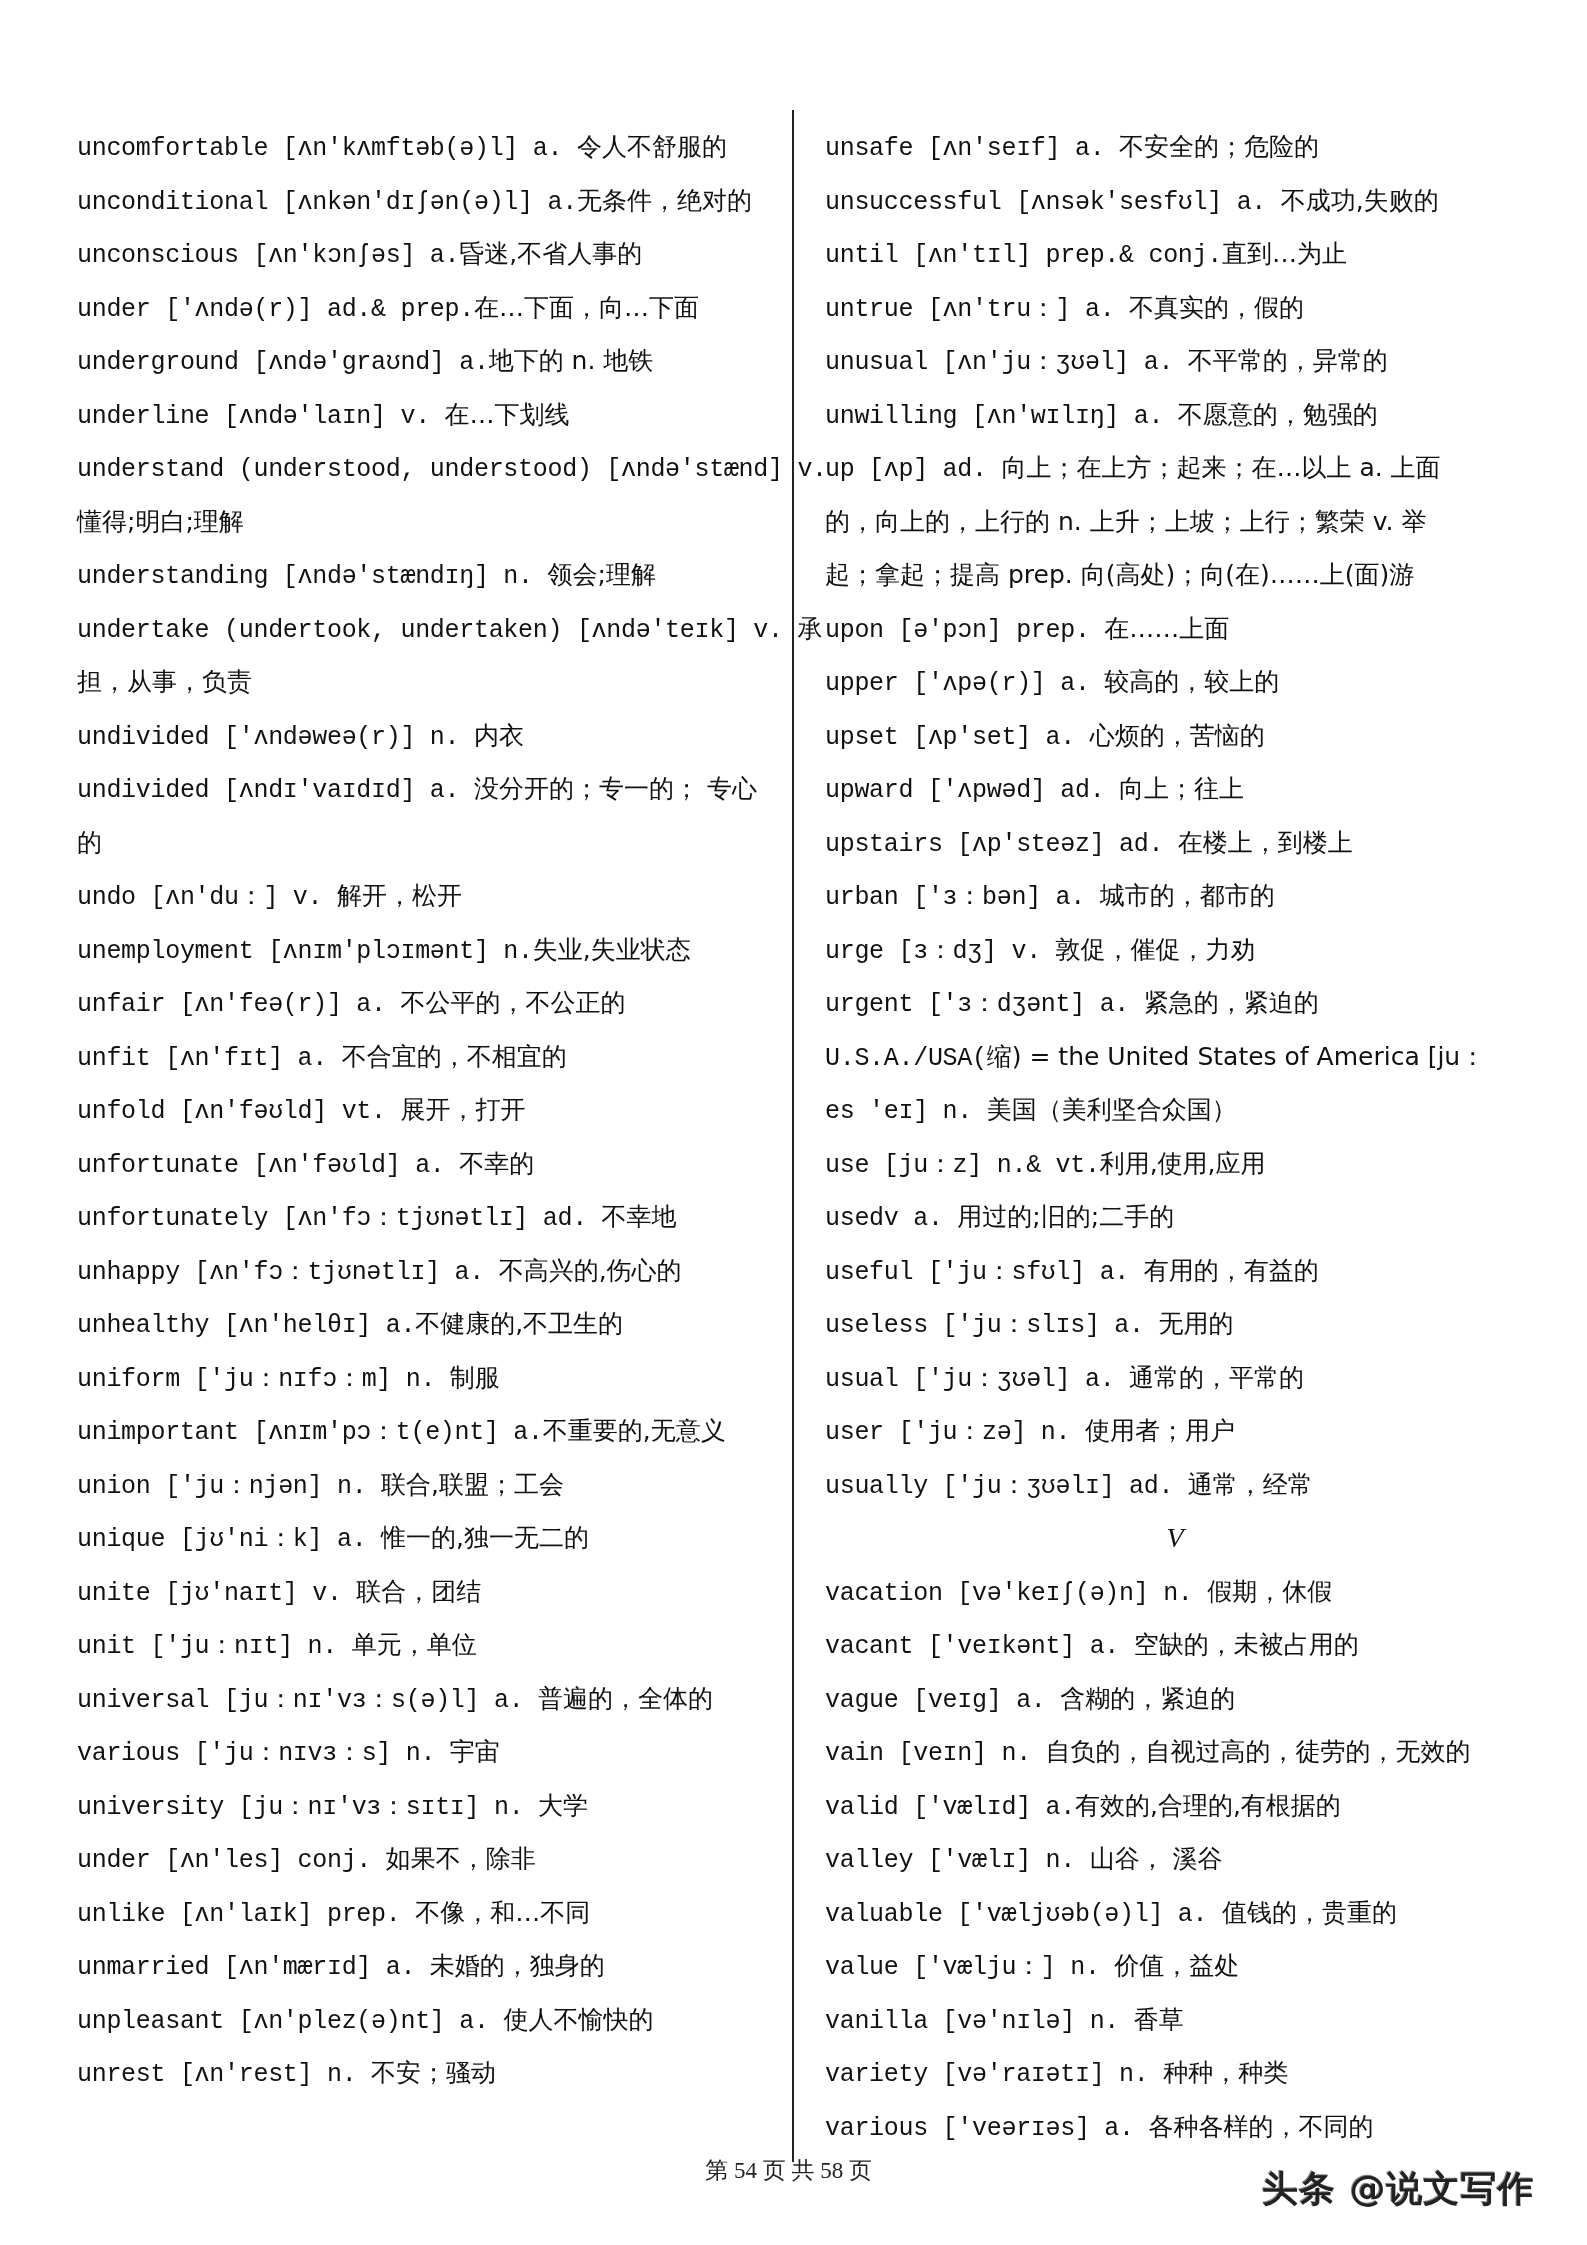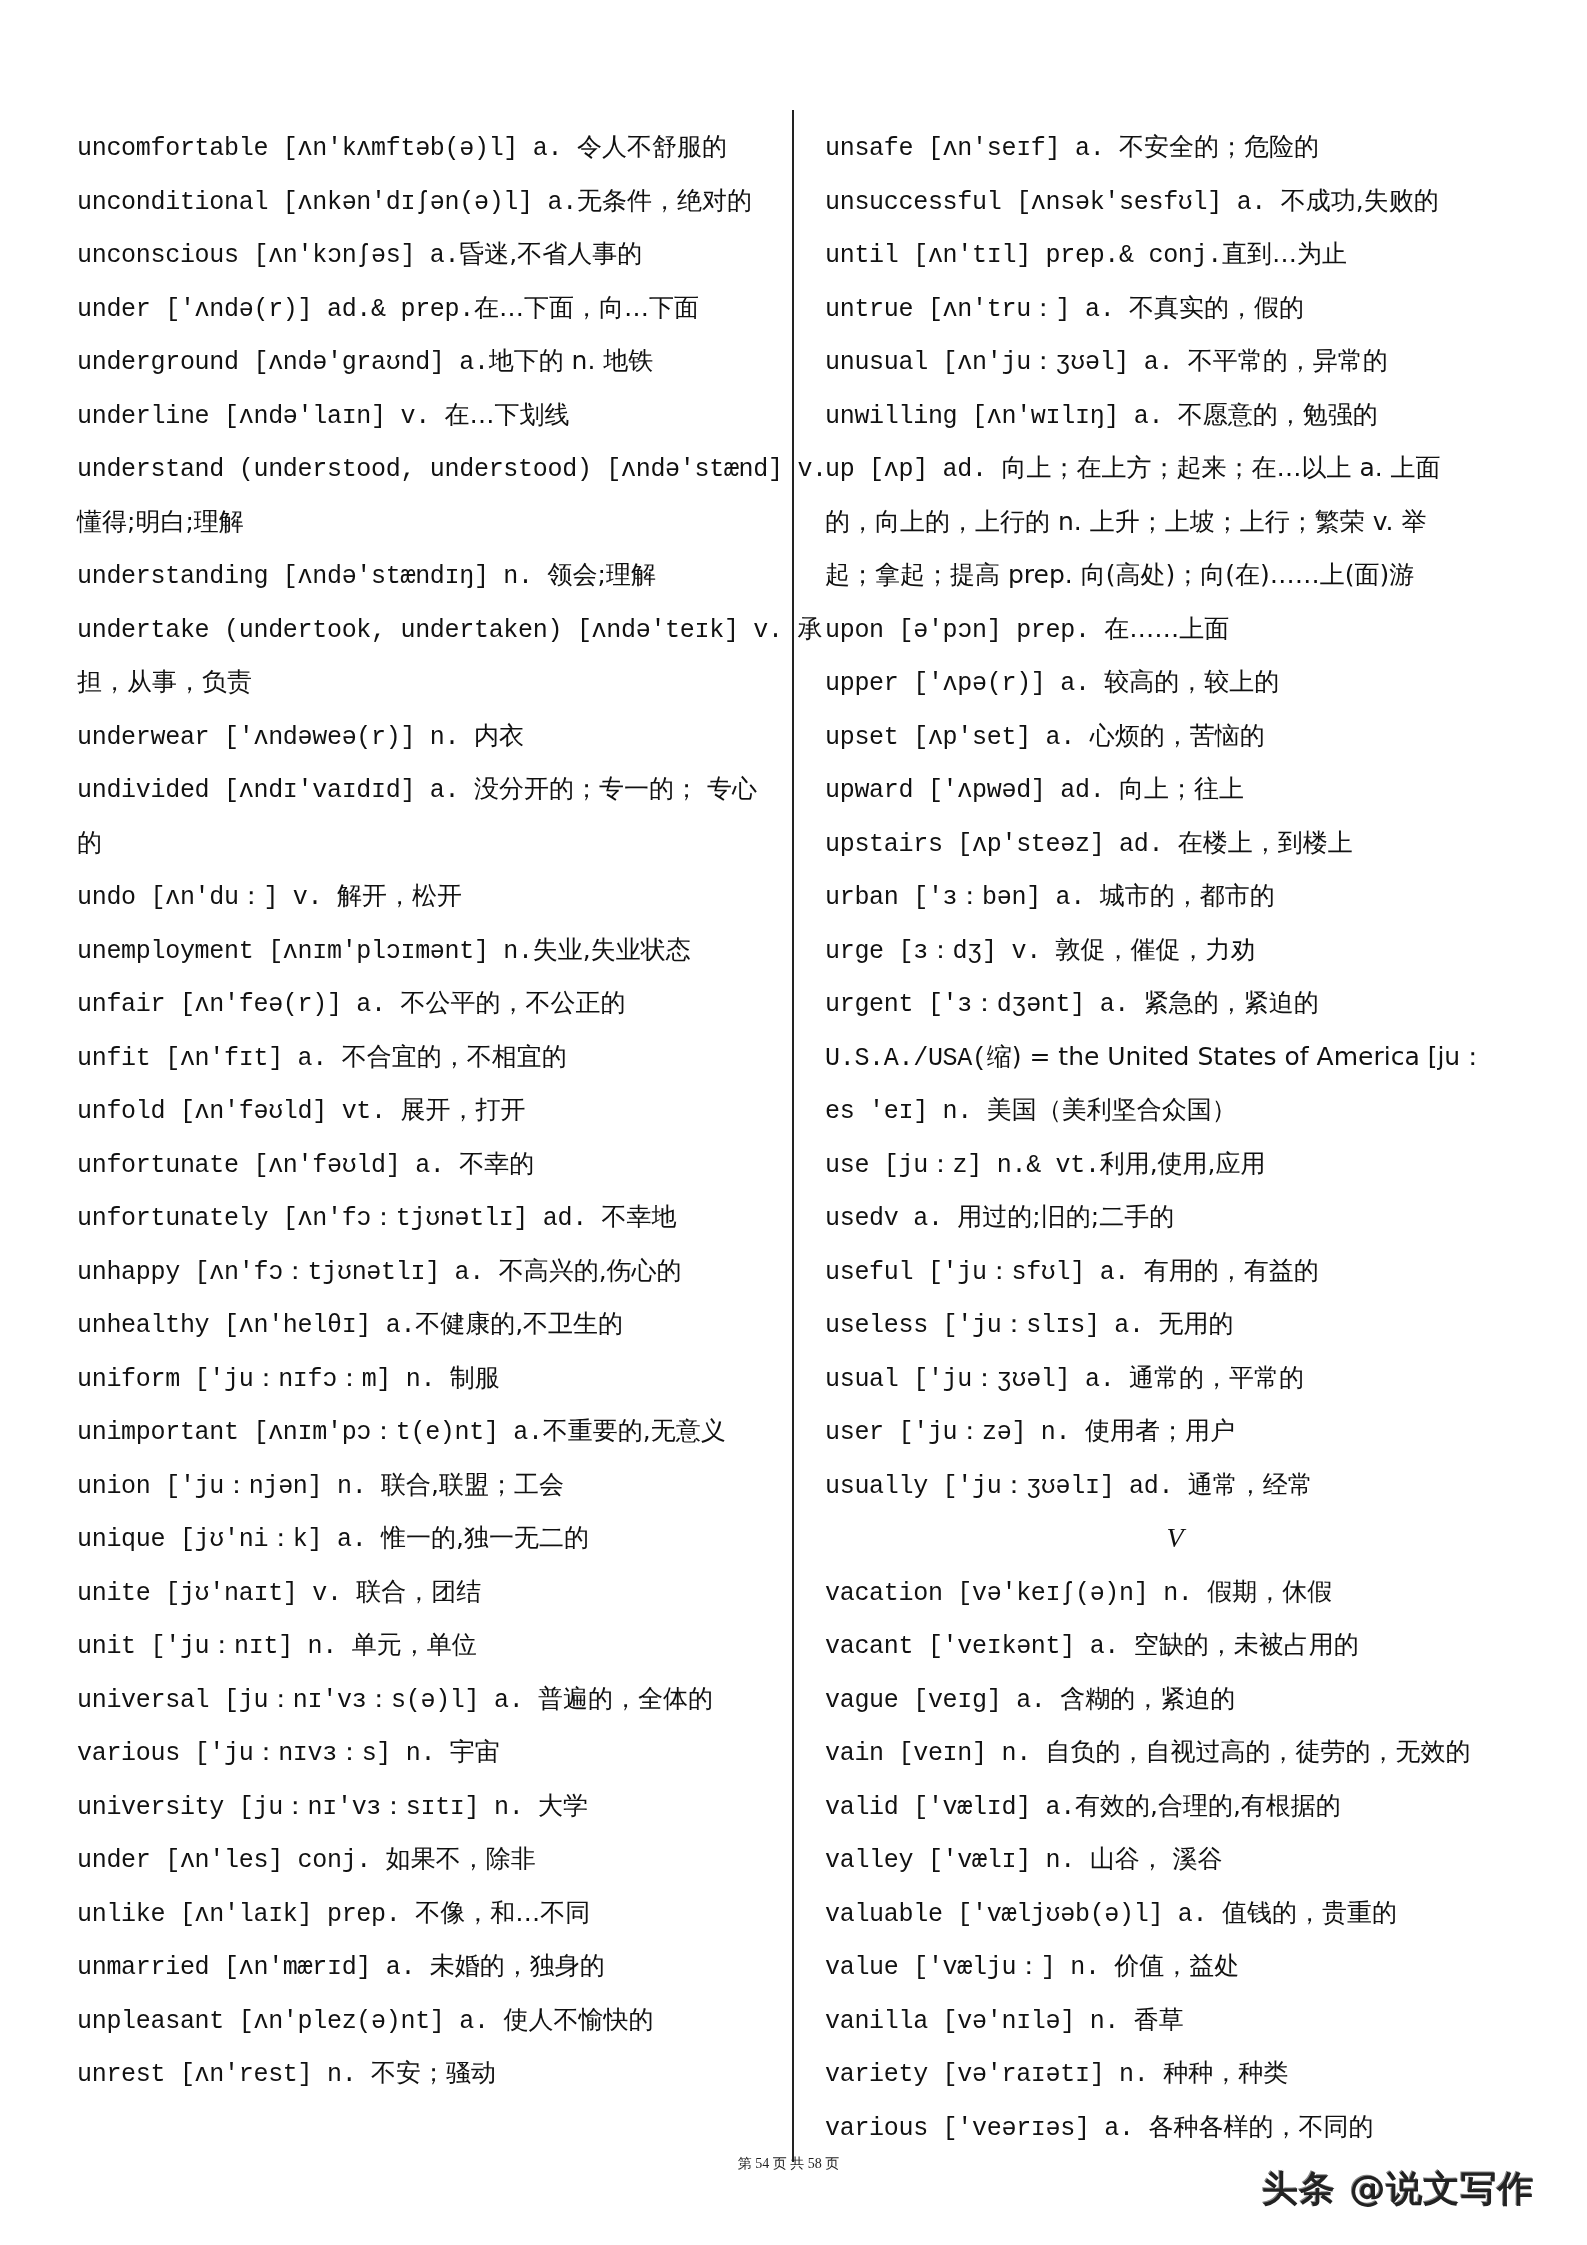--- a/index.html
+++ b/index.html
@@ -21,21 +21,21 @@
     }
     .line .zh { font-family: "DejaVu Sans", sans-serif; font-size: 25px; letter-spacing: 0; }
     .line.section {
       text-align: center; font-family: "Liberation Serif", serif; font-style: italic; font-size: 28px;
     }
     .divider {
       position: absolute; left: 792px; top: 110px; width: 2px; height: 2052px; background: #222;
     }
     .footer {
       position: absolute; left: 0; width: 1587px; top: 2155px; text-align: center;
-      font-family: "Liberation Serif", serif; font-size: 14px; color: #222;
+      font-family: "Liberation Serif", serif; font-size: 23px; color: #222;
       padding-right: 0;
     }
     .footer span { display: inline-block; margin-right: 10px; }
     .watermark {
       position: absolute; left: 1262px; top: 2165px;
       font-family: "DejaVu Sans", sans-serif; font-size: 36px; color: #222;
       text-shadow: 1px 1px 0 #fff, -1px -1px 0 #888;
       letter-spacing: 1px;
       font-weight: bold;
     }
@@ -49,21 +49,21 @@
       <div class="line"><span class="en">unconditional [ʌnkən'dɪʃən(ə)l] a.</span><span class="zh">无条件，绝对的</span></div>
       <div class="line"><span class="en">unconscious [ʌn'kɔnʃəs] a.</span><span class="zh">昏迷,不省人事的</span></div>
       <div class="line"><span class="en">under ['ʌndə(r)] ad.&amp; prep.</span><span class="zh">在…下面，向…下面</span></div>
       <div class="line"><span class="en">underground [ʌndə'graʊnd] a.</span><span class="zh">地下的 n. 地铁</span></div>
       <div class="line"><span class="en">underline [ʌndə'laɪn] v. </span><span class="zh">在…下划线</span></div>
       <div class="line"><span class="en">understand (understood, understood) [ʌndə'stænd] v.</span><span class="zh"></span></div>
       <div class="line"><span class="en"></span><span class="zh">懂得;明白;理解</span></div>
       <div class="line"><span class="en">understanding [ʌndə'stændɪŋ] n. </span><span class="zh">领会;理解</span></div>
       <div class="line"><span class="en">undertake (undertook, undertaken) [ʌndə'teɪk] v. </span><span class="zh">承</span></div>
       <div class="line"><span class="en"></span><span class="zh">担，从事，负责</span></div>
-      <div class="line"><span class="en">underwear ['ʌndəweə(r)] n. </span><span class="zh">内衣</span></div>
+      <div class="line"><span class="en">undivided ['ʌndəweə(r)] n. </span><span class="zh">内衣</span></div>
       <div class="line"><span class="en">undivided [ʌndɪ'vaɪdɪd] a. </span><span class="zh">没分开的；专一的； 专心</span></div>
       <div class="line"><span class="en"></span><span class="zh">的</span></div>
       <div class="line"><span class="en">undo [ʌn'du：] v. </span><span class="zh">解开，松开</span></div>
       <div class="line"><span class="en">unemployment [ʌnɪm'plɔɪmənt] n.</span><span class="zh">失业,失业状态</span></div>
       <div class="line"><span class="en">unfair [ʌn'feə(r)] a. </span><span class="zh">不公平的，不公正的</span></div>
       <div class="line"><span class="en">unfit [ʌn'fɪt] a. </span><span class="zh">不合宜的，不相宜的</span></div>
       <div class="line"><span class="en">unfold [ʌn'fəʊld] vt. </span><span class="zh">展开，打开</span></div>
       <div class="line"><span class="en">unfortunate [ʌn'fəʊld] a. </span><span class="zh">不幸的</span></div>
       <div class="line"><span class="en">unfortunately [ʌn'fɔ：tjʊnətlɪ] ad. </span><span class="zh">不幸地</span></div>
       <div class="line"><span class="en">unhappy [ʌn'fɔ：tjʊnətlɪ] a. </span><span class="zh">不高兴的,伤心的</span></div>

